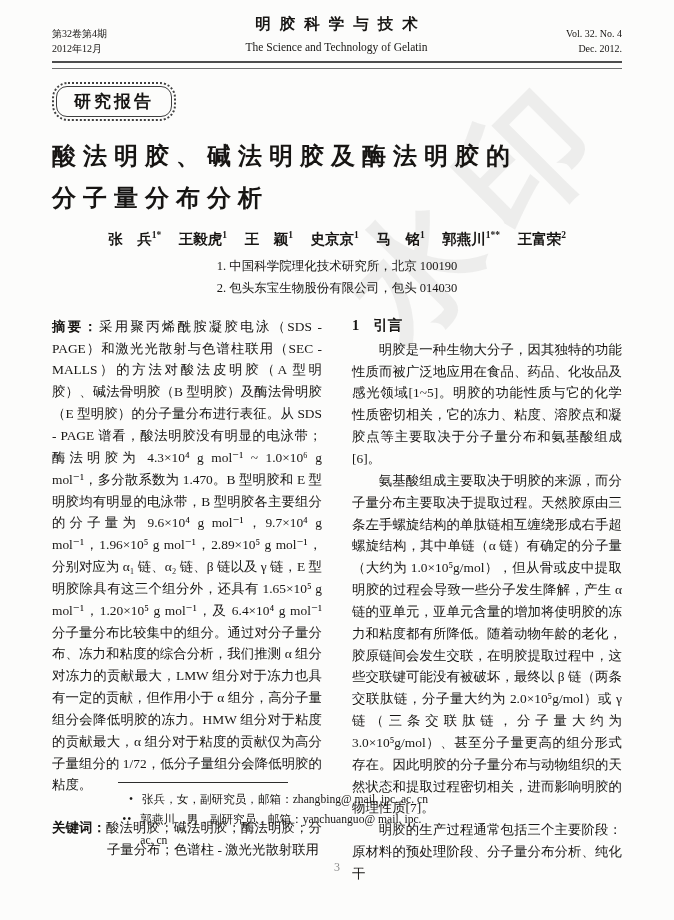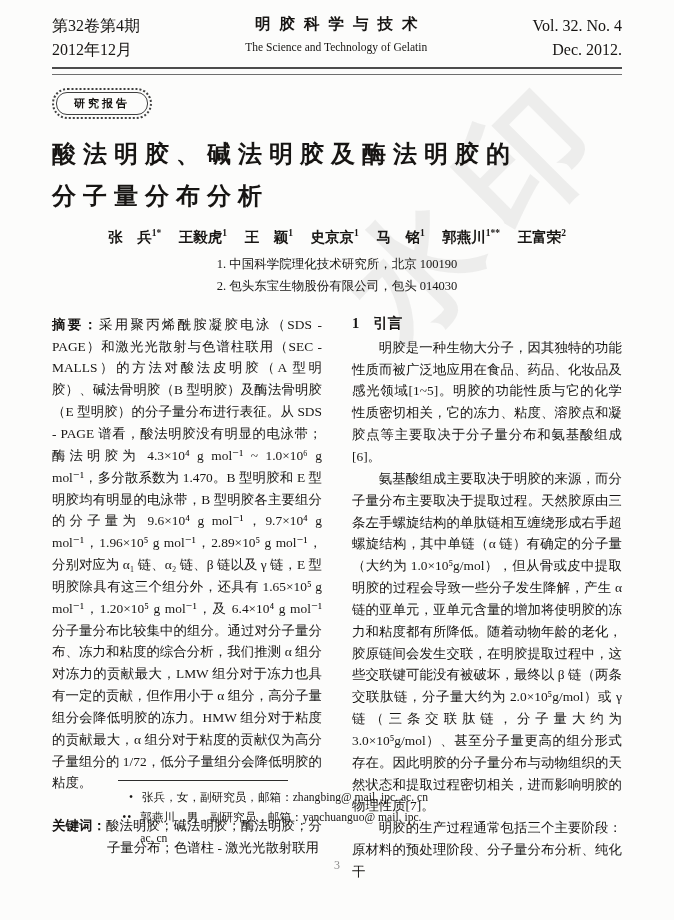--- a/index.html
+++ b/index.html
@@ -1,31 +1,31 @@
 <!DOCTYPE html>
 <html><head>
 <meta charset="utf-8">
 <style>
   html,body{margin:0;padding:0;background:#e9e9e7;}
   .page{position:relative;width:674px;height:920px;margin:0 auto;background:#fcfcfb;
         font-family:"Liberation Serif","DejaVu Serif",serif;color:#171513;overflow:hidden;
         box-sizing:border-box;padding:14px 52px 0 52px;}
   
   .jheader{display:flex;justify-content:space-between;align-items:flex-start;}
-  .jh-left,.jh-right{font-size:16px;line-height:1.5;white-space:nowrap;}
+  .jh-left,.jh-right{font-size:10px;line-height:1.5;white-space:nowrap;margin-top:12px;}
   .jh-right{text-align:right;}
   .jh-center{text-align:center;flex:1;}
   .jh-center .cn{font-size:15.5px;font-weight:bold;letter-spacing:9px;text-indent:9px;}
   .jh-center .en{font-size:11.5px;margin-top:6px;}
   .jrule{margin-top:5px;height:5px;border-top:2.5px solid #4c4c4c;border-bottom:1px solid #6e6e6e;}
   
   .badge-wrap{margin-top:13px;}
   .badge{display:inline-block;border:2.5px dotted #3f3f3f;border-radius:16px;padding:2px;}
   .badge-inner{border:1.2px solid #3f3f3f;border-radius:11px;padding:3px 17px;
-               font-size:11px;font-weight:bold;letter-spacing:3px;}
+               font-size:17px;font-weight:bold;letter-spacing:3px;}
   
   .title{margin-top:14px;text-align:left;font-weight:bold;font-size:24px;
          letter-spacing:7px;line-height:1.75;}
   
   .authors{margin-top:11px;text-align:center;font-size:14.5px;font-weight:bold;}
   .authors .au{margin:0 7px;white-space:nowrap;}
   .authors sup{font-weight:bold;font-size:9.5px;}
   .affils{margin-top:7px;text-align:center;font-size:12.5px;line-height:1.75;}
   
   .columns{display:flex;gap:30px;margin-top:16px;}

